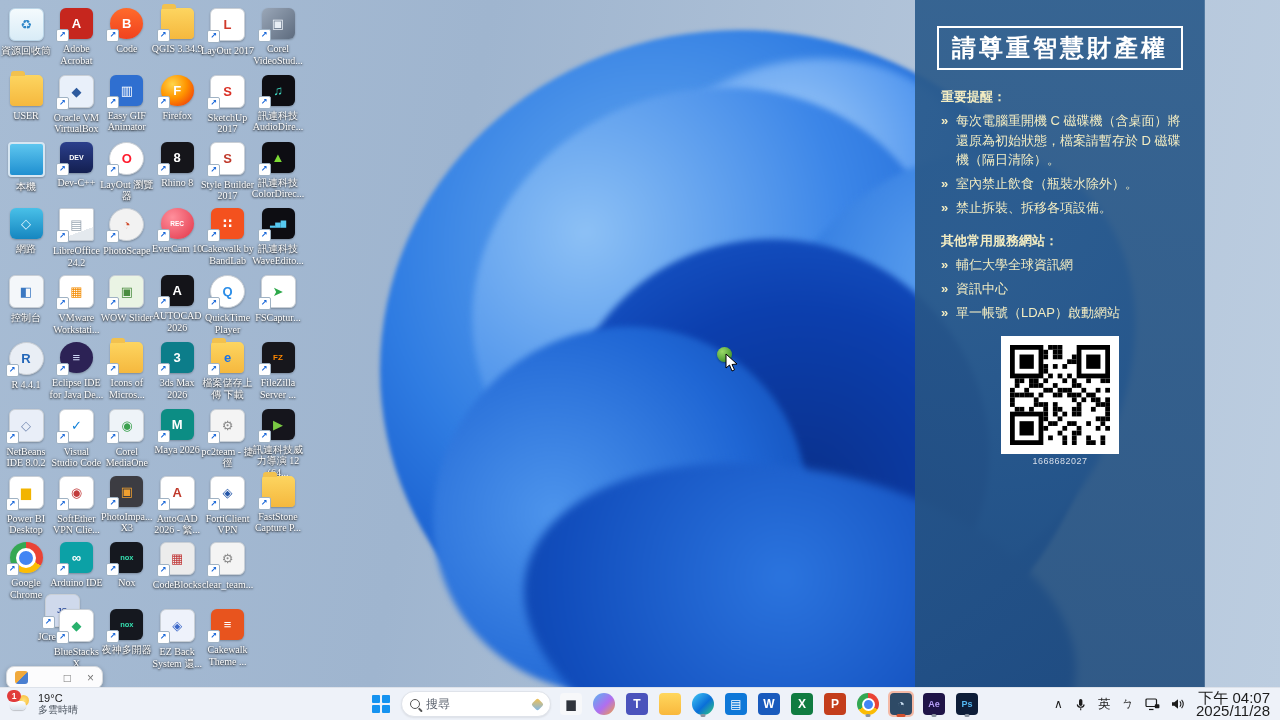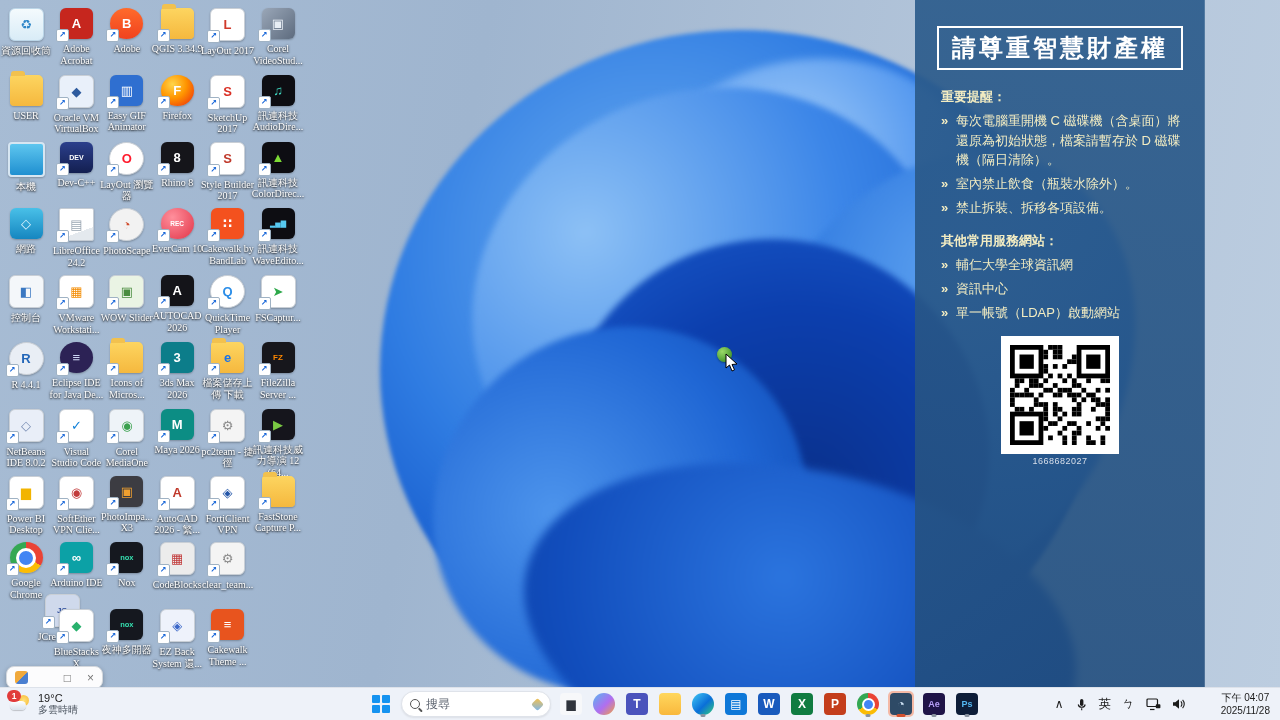--- a/index.html
+++ b/index.html
@@ -76,21 +76,21 @@
   .tbapp .ai{width:22px;height:22px;border-radius:4px;display:flex;align-items:center;justify-content:center;font-weight:bold;font-size:12px;}
   .tbapp .ai.circ{border-radius:50%;}
   .tbapp .ai.chrome{background:conic-gradient(#ea4335 0 33%,#fbbc05 33% 66%,#34a853 66% 100%);border-radius:50%;position:relative;}
   .tbapp .ai.chrome::after{content:"";width:9px;height:9px;border-radius:50%;background:#4285f4;border:2.5px solid #fff;}
   .tbapp.flash{background:#f4b9a6;}
   .rundot{position:absolute;bottom:0px;left:50%;transform:translateX(-50%);width:5px;height:3px;border-radius:2px;background:#8a93a0;}
   .rundot.dash{width:9px;background:#d2502f;}
   .tray{margin-left:auto;display:flex;align-items:center;gap:11px;padding-right:10px;height:100%;}
   .trayit{color:#1c1c1c;font-size:12px;display:flex;align-items:center;}
   .ime{font-size:12.5px;}
-  .clock{text-align:center;font-size:10px;color:#1c1c1c;line-height:13px;margin-left:24px;}
+  .clock{text-align:right;font-size:15px;color:#1c1c1c;line-height:13px;}
 </style>
 </head>
 <body>
 
 <div class="desktop">
 
   <div class="wp">
     <div class="sh b1"></div>
       <div class="sh b6"></div>
       <div class="sh b2"></div>
@@ -112,21 +112,21 @@
           <span style="color: rgb(255, 255, 255); font-size: 13px; line-height: 1;">A</span>
           <span class="sc-badge">↗</span>
         </div>
         <div class="lbl">Adobe Acrobat</div>
       </div>
       <div class="dicon" title="Brave" style="left: 99.8px; top: 8px;">
         <div class="ib circ" style="background: linear-gradient(rgb(255, 107, 43), rgb(240, 66, 30));">
           <span style="color: rgb(255, 255, 255); font-size: 13px; line-height: 1;">B</span>
           <span class="sc-badge">↗</span>
         </div>
-        <div class="lbl">Adobe</div>
+        <div class="lbl">Code</div>
       </div>
       <div class="dicon" title="QGIS 3.34.9" style="left: 150.2px; top: 8px;">
         <div class="ib folder">
           <span class="sc-badge">↗</span>
         </div>
         <div class="lbl">QGIS 3.34.9</div>
       </div>
       <div class="dicon" title="LayOut 2017" style="left: 200.6px; top: 8px;">
         <div class="ib sq brd" style="background: rgb(255, 255, 255);">
           <span style="color: rgb(208, 58, 43); font-size: 13px; line-height: 1;">L</span>

